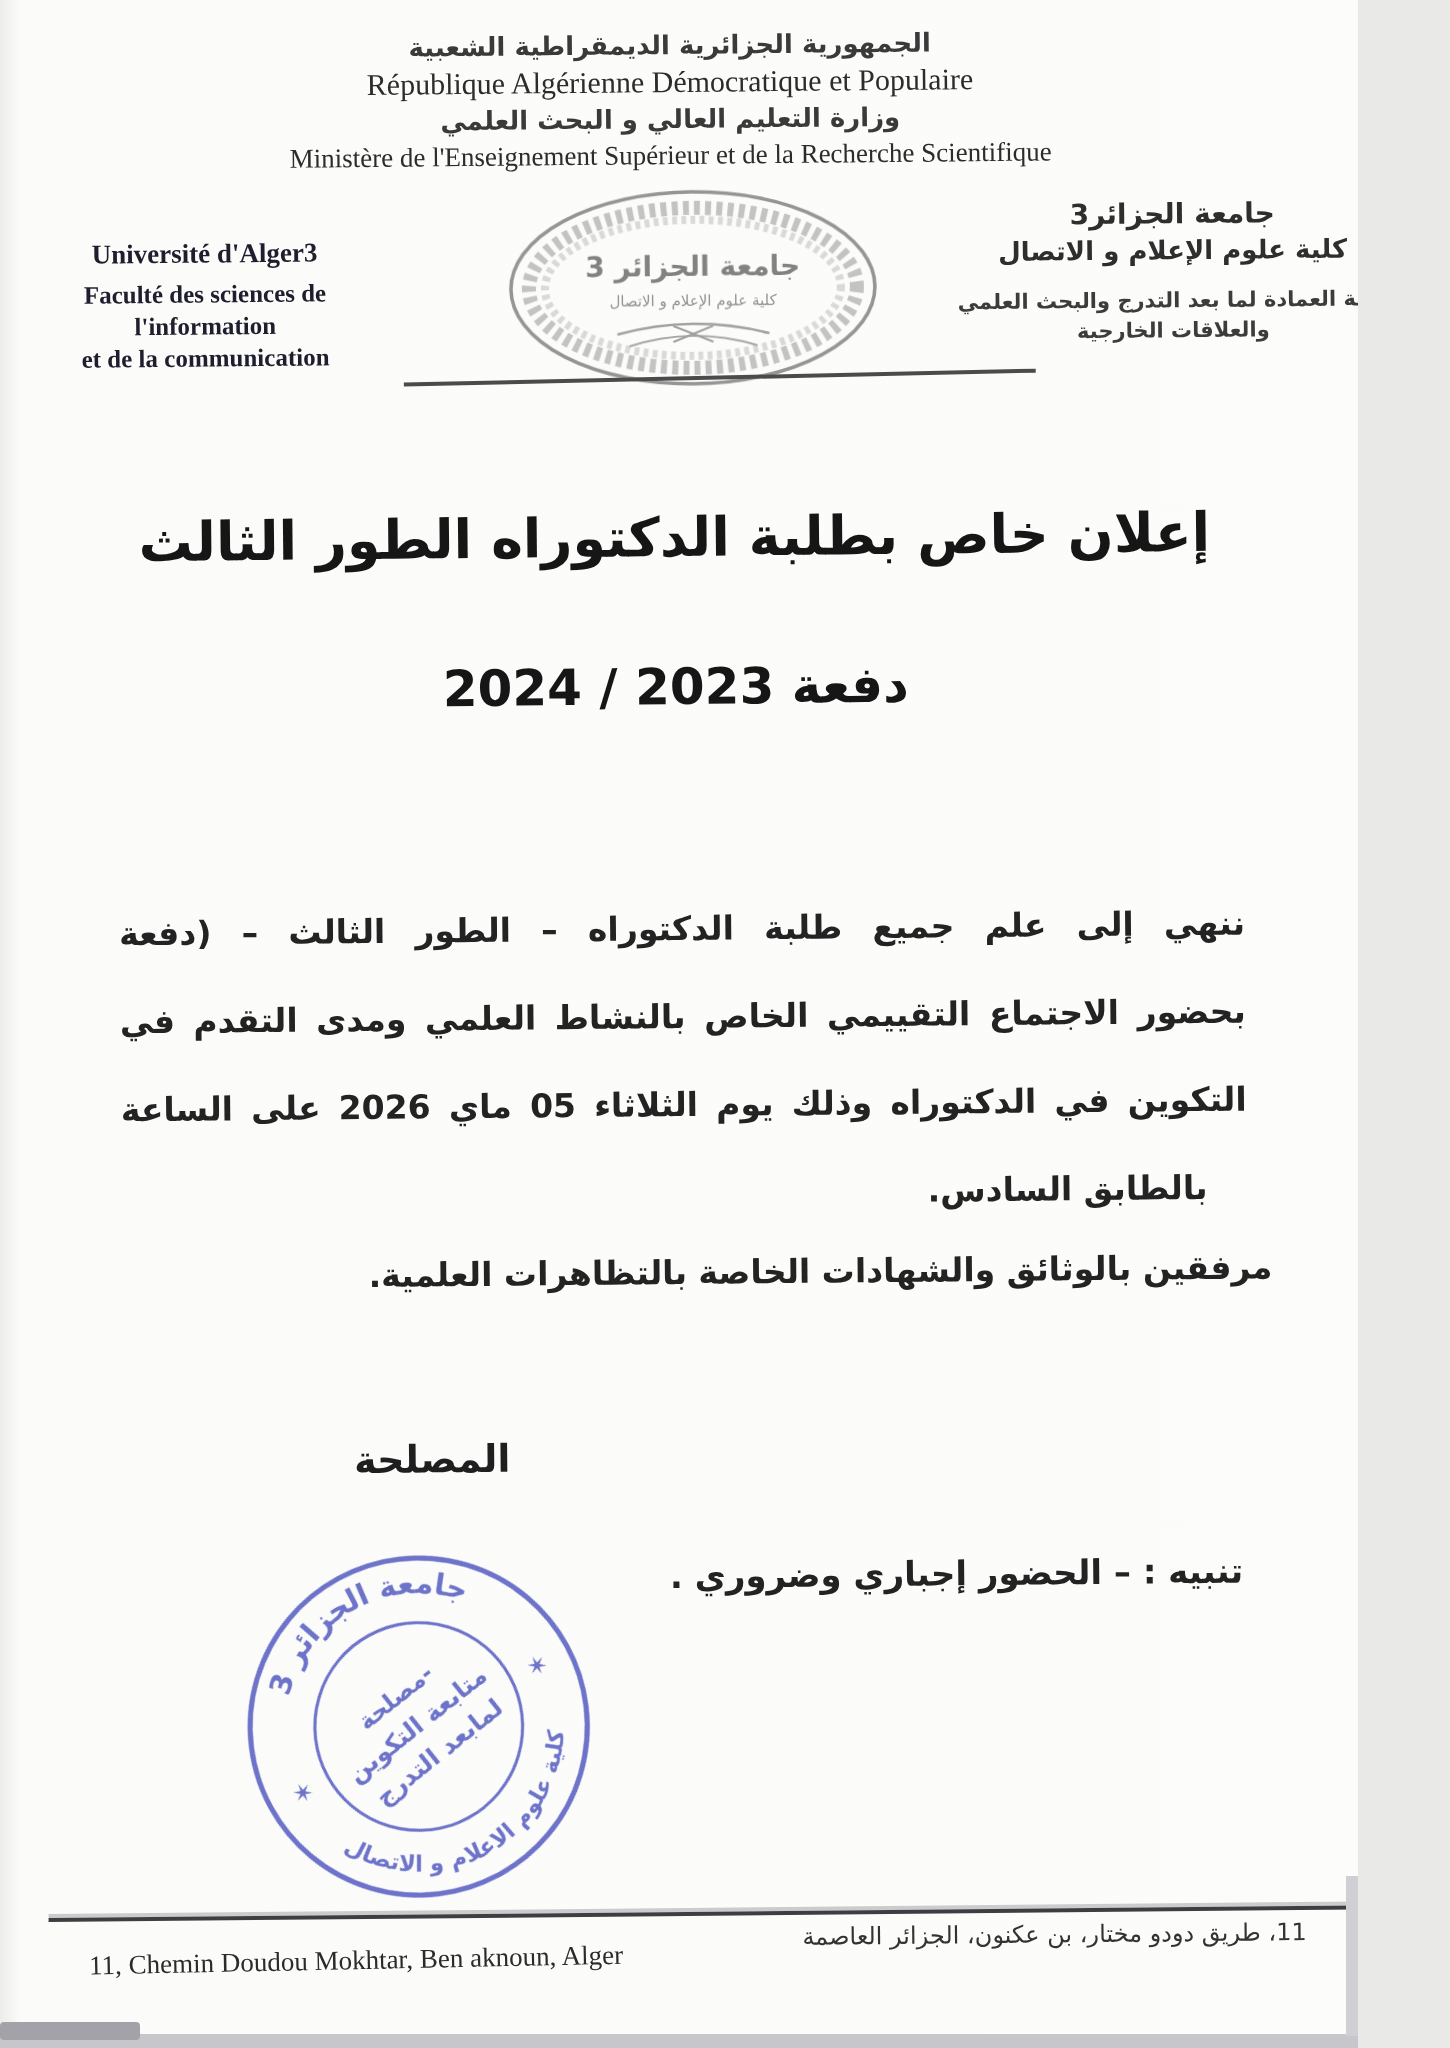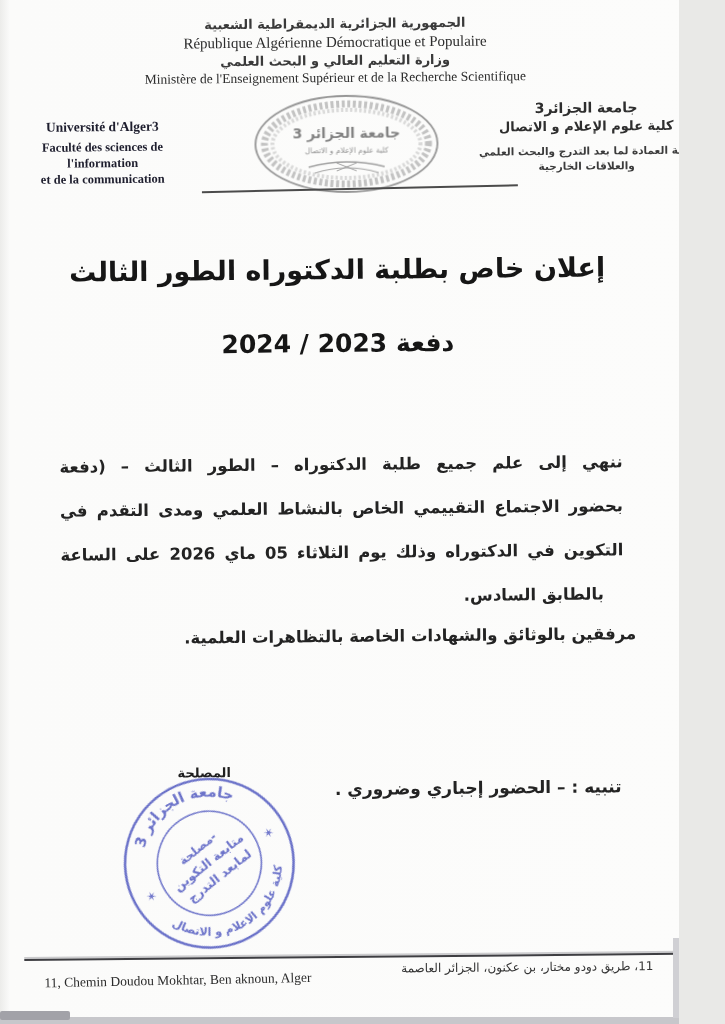--- a/index.html
+++ b/index.html
@@ -32,21 +32,21 @@
   .title2{position:absolute;top:329px;left:0;width:100%;text-align:center;direction:rtl;
     font-size:25px;font-weight:bold;color:#161616;}
   
   .body-text{position:absolute;top:443px;left:60px;right:56px;direction:rtl;
     font-size:16.5px;font-weight:bold;color:#232323;}
   .body-line{height:44px;line-height:44px;overflow:hidden;text-align:justify;text-align-last:justify;}
   .body-line.last{text-align:right;text-align-last:right;padding-left:0;padding-right:20px;}
   .attach-note{position:absolute;top:627px;left:180px;right:44px;direction:rtl;text-align:right;
     font-size:16.5px;font-weight:bold;color:#232323;}
   
-  .service-label{position:absolute;left:175px;top:764px;direction:rtl;font-size:13px;font-weight:bold;color:#1f1f1f;}
+  .service-label{position:absolute;left:175px;top:718px;direction:rtl;font-size:19px;font-weight:bold;color:#1f1f1f;}
   .notice{position:absolute;right:60px;top:779px;direction:rtl;text-align:right;
     font-size:17px;font-weight:bold;color:#232323;}
   .stamp{position:absolute;left:108px;top:764px;width:196px;height:196px;
     transform:rotate(-28deg);opacity:.88;filter:blur(0.3px);}
   
   .footer-rule{position:absolute;left:20px;top:956px;width:690px;height:2.4px;background:#3e3e42;
     box-shadow:0 -2px 0 rgba(60,60,70,.25);}
   .footer-fr{position:absolute;left:40px;top:971px;font-family:"Liberation Serif",serif;
     font-size:13.5px;color:#2b2b2b;transform:rotate(-0.6deg);}
   .footer-ar{position:absolute;right:30px;top:962px;direction:rtl;font-size:12px;color:#333;}

